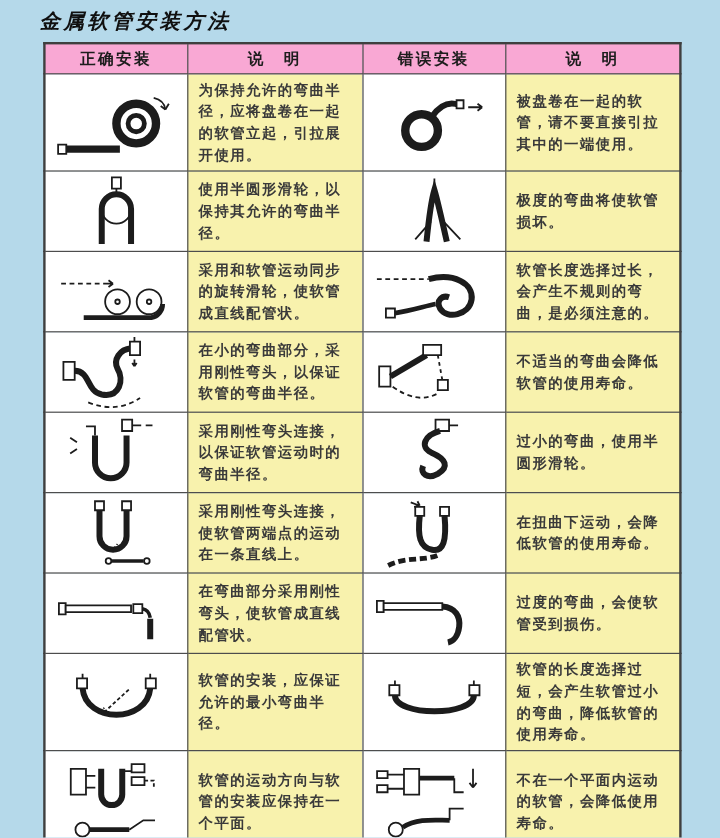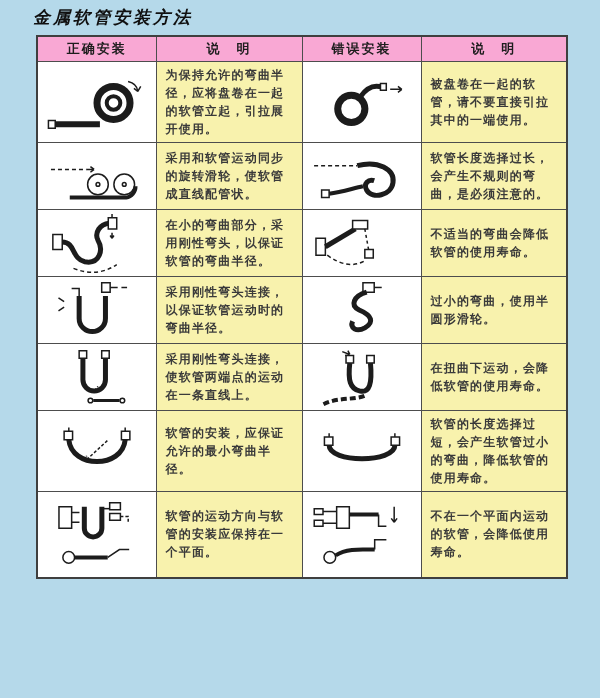--- a/index.html
+++ b/index.html
@@ -101,20 +101,39 @@
           <svg class="illu" viewBox="0 0 110 70" width="108" height="68" fill="none" stroke="#1c1c1c">
             <circle cx="44" cy="42" r="14" stroke-width="7"></circle>
             <path d="M53 30 C60 20 68 17 76 20" stroke-width="5"></path>
             <rect x="74" y="16" width="6" height="7" fill="#fff" stroke-width="1.5"></rect>
             <path d="M84 22 h12 M96 22 l-4 -3 M96 22 l-4 3" stroke-width="1.5"></path>
           </svg>
         </td>
         <td class="desc-cell">被盘卷在一起的软管，请不要直接引拉其中的一端使用。</td>
       </tr>
 
+      <tr style="height:67px">
+        <td class="img-cell">
+          <svg class="illu" viewBox="0 0 110 66" width="106" height="62" fill="none" stroke="#1c1c1c">
+            <rect x="51" y="3" width="8" height="10" fill="#fff" stroke-width="1.5"></rect>
+            <line x1="55" y1="13" x2="55" y2="18" stroke-width="1.5"></line>
+            <circle cx="55" cy="31" r="13" stroke-width="1.5"></circle>
+            <path d="M42 62 V31 A13 13 0 0 1 68 31 V62" stroke-width="5"></path>
+          </svg>
+        </td>
+        <td class="desc-cell">使用半圆形滑轮，以保持其允许的弯曲半径。</td>
+        <td class="img-cell">
+          <svg class="illu" viewBox="0 0 110 66" width="106" height="62" fill="none" stroke="#1c1c1c">
+            <path d="M55 4 v8" stroke-width="1.5"></path>
+            <path d="M48 60 C50 40 52 24 55 14 C58 24 62 42 66 60" stroke-width="5"></path>
+            <path d="M38 58 L52 42 M78 58 L63 42" stroke-width="1.5"></path>
+          </svg>
+        </td>
+        <td class="desc-cell">极度的弯曲将使软管损坏。</td>
+      </tr>
 
       <tr style="height:67px">
         <td class="img-cell">
           <svg class="illu" viewBox="0 0 110 66" width="106" height="62" fill="none" stroke="#1c1c1c">
             <path d="M6 26 H44" stroke-width="1.5" stroke-dasharray="4 3"></path>
             <path d="M44 26 l8 0 M52 26 l-4 -3 M52 26 l-4 3" stroke-width="1.5"></path>
             <circle cx="56" cy="42" r="11" stroke-width="1.5"></circle>
               <circle cx="56" cy="42" r="2" stroke-width="1.5"></circle>
             <circle cx="84" cy="42" r="11" stroke-width="1.5"></circle>
               <circle cx="84" cy="42" r="2" stroke-width="1.5"></circle>
@@ -196,20 +215,40 @@
             <path d="M34 6 l8 3 M42 9 l-5 1 M42 9 l-2 -4" stroke-width="1.5"></path>
             <rect x="38" y="10" width="8" height="8" fill="#fff" stroke-width="1.5"></rect>
             <rect x="60" y="10" width="8" height="8" fill="#fff" stroke-width="1.5"></rect>
             <path d="M42 18 C40 36 42 46 53 48 C63 50 66 40 64 18" stroke-width="5"></path>
             <path d="M14 62 C30 54 46 58 58 53" stroke-width="4" stroke-dasharray="6 3"></path>
           </svg>
         </td>
         <td class="desc-cell">在扭曲下运动，会降低软管的使用寿命。</td>
       </tr>
 
+      <tr style="height:67px">
+        <td class="img-cell">
+          <svg class="illu" viewBox="0 0 110 66" width="106" height="62" fill="none" stroke="#1c1c1c">
+            <rect x="4" y="24" width="6" height="10" fill="#fff" stroke-width="1.5"></rect>
+            <rect x="10" y="26" width="58" height="6" fill="#fff" stroke-width="1.5"></rect>
+            <rect x="70" y="25" width="8" height="8" fill="#fff" stroke-width="1.5"></rect>
+            <path d="M78 29 q6 1 7 8" stroke-width="3"></path>
+            <path d="M85 38 V56" stroke-width="5"></path>
+          </svg>
+        </td>
+        <td class="desc-cell">在弯曲部分采用刚性弯头，使软管成直线配管状。</td>
+        <td class="img-cell">
+          <svg class="illu" viewBox="0 0 110 66" width="106" height="62" fill="none" stroke="#1c1c1c">
+            <rect x="4" y="22" width="6" height="10" fill="#fff" stroke-width="1.5"></rect>
+            <rect x="10" y="24" width="52" height="6" fill="#fff" stroke-width="1.5"></rect>
+            <path d="M62 27 C74 28 78 36 77 45 C76 53 72 58 67 59" stroke-width="5"></path>
+          </svg>
+        </td>
+        <td class="desc-cell">过度的弯曲，会使软管受到损伤。</td>
+      </tr>
 
       <tr style="height:67px">
         <td class="img-cell">
           <svg class="illu" viewBox="0 0 110 66" width="106" height="62" fill="none" stroke="#1c1c1c">
             <path d="M25 8 v4 M85 8 v4" stroke-width="1.5"></path>
             <rect x="20" y="12" width="9" height="9" fill="#fff" stroke-width="1.5"></rect>
             <rect x="81" y="12" width="9" height="9" fill="#fff" stroke-width="1.5"></rect>
             <path d="M25 21 C28 52 82 52 85 21" stroke-width="5"></path>
             <path d="M66 22 L42 44 M42 44 l6 -1 M42 44 l2 -6" stroke-width="1.5" stroke-dasharray="3 2"></path>
           </svg>

